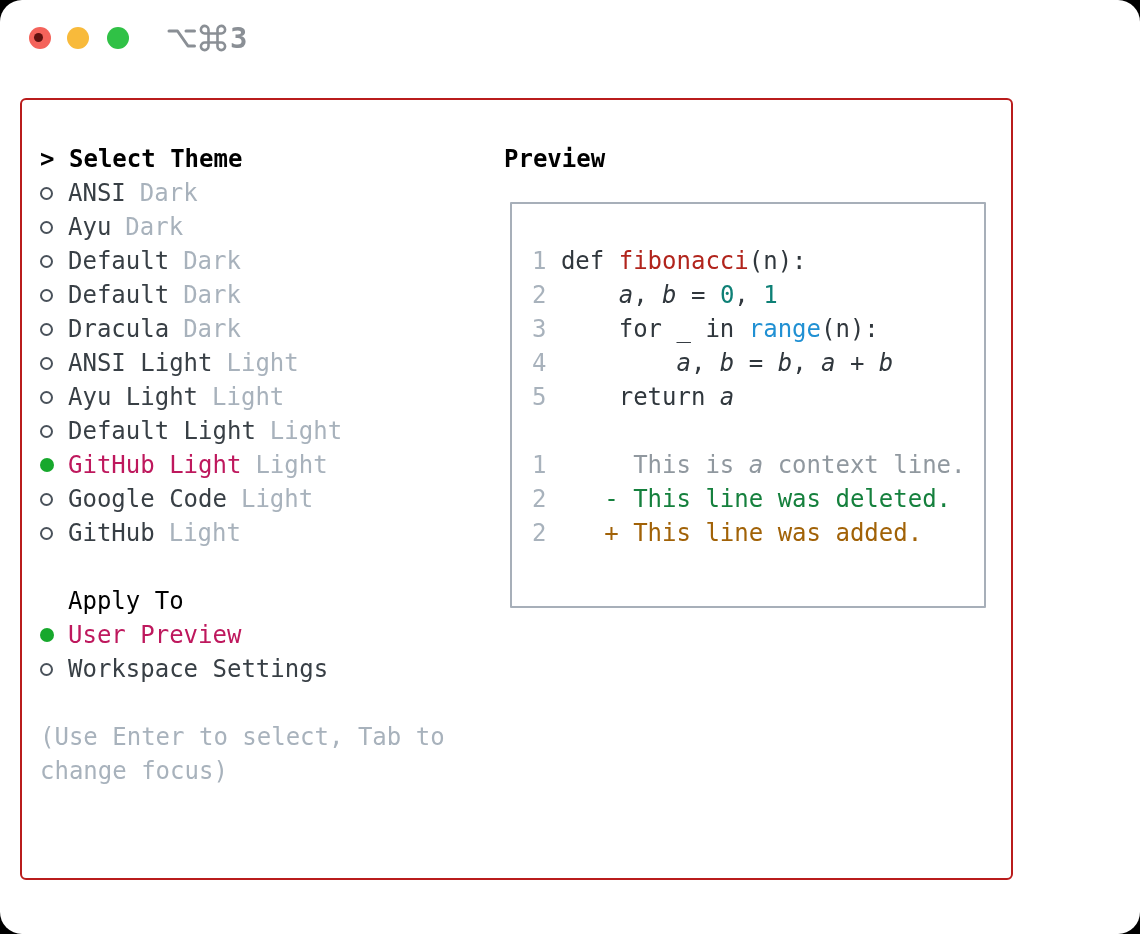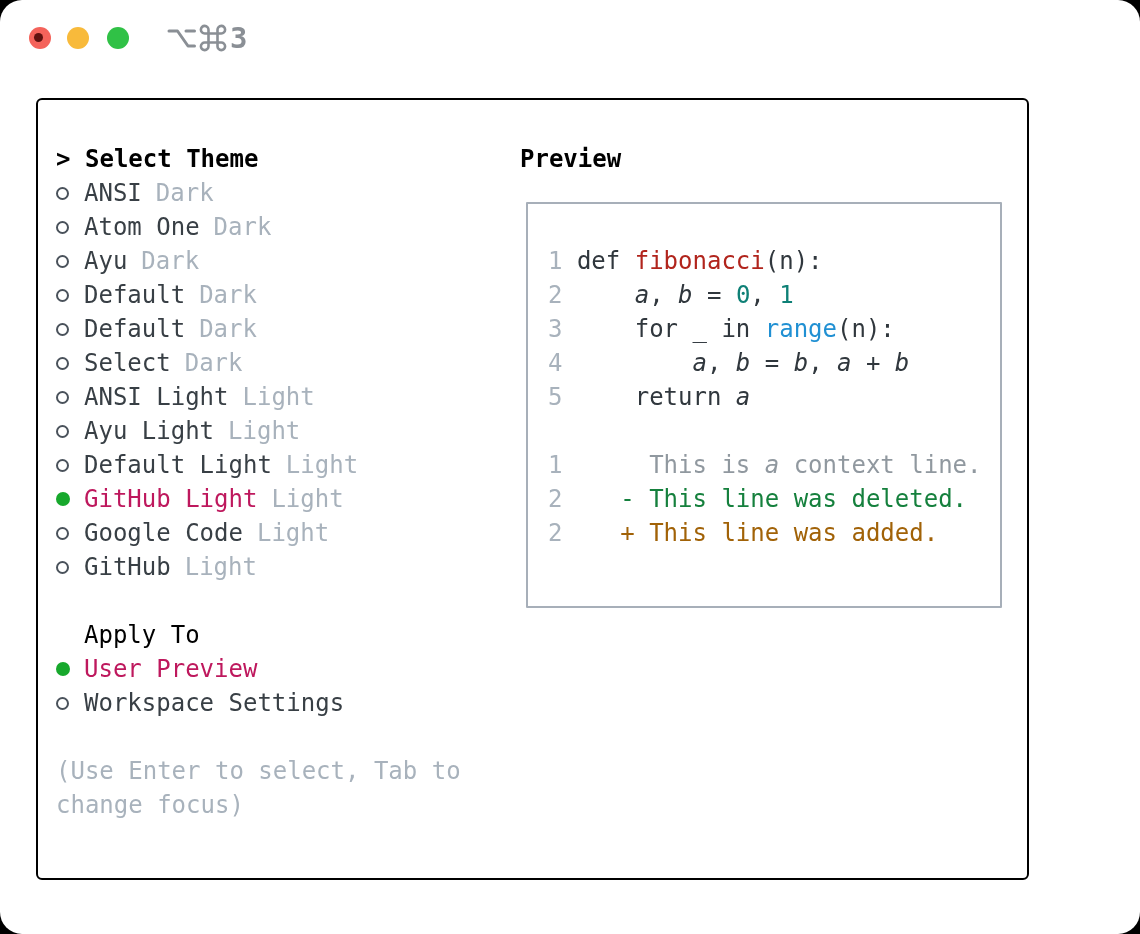--- a/index.html
+++ b/index.html
@@ -20,22 +20,22 @@
   }
   .traffic.yellow{left:67px;background:#f8ba3b;}
   .traffic.green{left:107px;background:#30c146;}
   .shortcut{
     position:absolute;left:167px;top:21px;height:34px;display:flex;align-items:center;gap:3px;
     color:#8a8f95;font-size:29px;font-weight:bold;
   }
   .shortcut svg{display:block;}
   
   .panel{
-    position:absolute;left:36px;top:98px;width:993px;height:782px;box-sizing:border-box;
-    border:2px solid #000000;border-radius:6px;background:#fff;
+    position:absolute;left:20px;top:98px;width:993px;height:782px;box-sizing:border-box;
+    border:2px solid #b91c1c;border-radius:6px;background:#fff;
   }
   
   .left-col{
     position:absolute;left:18px;top:42px;width:450px;
     font-size:24px;line-height:34px;color:#383f45;white-space:nowrap;
   }
   .lrow{height:34px;}
   .prompt{display:inline-block;width:29px;font-weight:bold;color:#000;}
   .hdr{font-weight:bold;color:#000;}
   .radio{
@@ -104,33 +104,30 @@
     <div class="left-col">
       <div class="lrow">
         <span class="prompt">&gt;</span><span class="hdr">Select Theme</span>
       </div>
 
       <div>
           <div class="lrow">
     <span class="radio"></span><span class="opt-label">ANSI</span><span class="ttag">Dark</span>
   </div>
           <div class="lrow">
-    <span class="radio"></span><span class="opt-label">Atom One</span><span class="ttag">Dark</span>
-  </div>
-          <div class="lrow">
     <span class="radio"></span><span class="opt-label">Ayu</span><span class="ttag">Dark</span>
   </div>
           <div class="lrow">
     <span class="radio"></span><span class="opt-label">Default</span><span class="ttag">Dark</span>
   </div>
           <div class="lrow">
     <span class="radio"></span><span class="opt-label">Default</span><span class="ttag">Dark</span>
   </div>
           <div class="lrow">
-    <span class="radio"></span><span class="opt-label">Select</span><span class="ttag">Dark</span>
+    <span class="radio"></span><span class="opt-label">Dracula</span><span class="ttag">Dark</span>
   </div>
           <div class="lrow">
     <span class="radio"></span><span class="opt-label">ANSI Light</span><span class="ttag">Light</span>
   </div>
           <div class="lrow">
     <span class="radio"></span><span class="opt-label">Ayu Light</span><span class="ttag">Light</span>
   </div>
           <div class="lrow">
     <span class="radio"></span><span class="opt-label">Default Light</span><span class="ttag">Light</span>
   </div>

